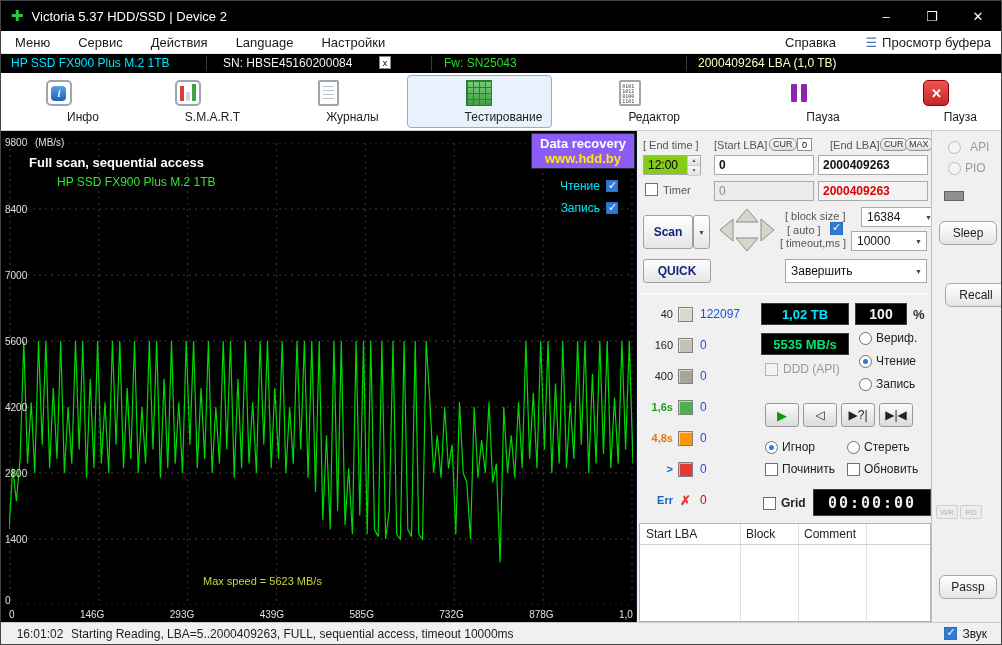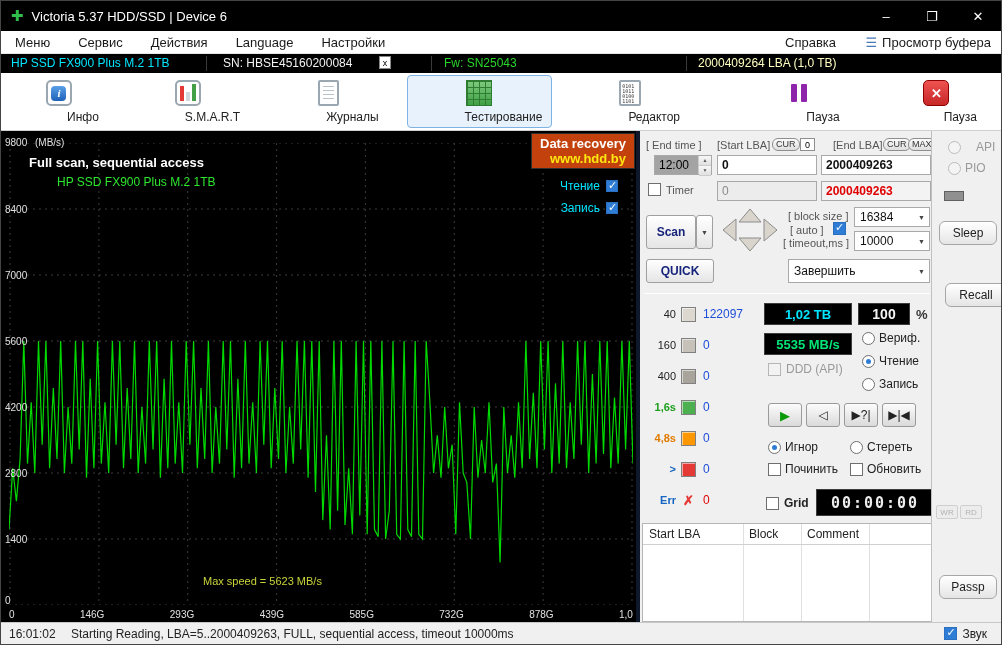--- a/index.html
+++ b/index.html
@@ -43,50 +43,50 @@
   .pause-icon { display:flex; gap:4px; } .pause-icon i { width:6px; height:18px; background:#8e24aa; border-radius:1px; }
   .stop-icon { width:26px; height:26px; border-radius:5px; background:linear-gradient(#ef5350,#c62828); border:1px solid #8e0000; color:#fff; font-weight:bold; font-size:13px; display:flex; align-items:center; justify-content:center; }
 
   
   .chart { position:absolute; top:130px; left:0; width:635px; height:493px; background:#000; }
   .plot { position:absolute; left:8px; top:12px; width:624px; height:462px; }
   .yl { position:absolute; color:#e0e0e0; font-size:10px; }
   .xrow { position:absolute; left:8px; top:478px; width:624px; display:flex; justify-content:space-between; color:#e0e0e0; font-size:10px; }
   .chart-title { position:absolute; left:28px; top:24px; color:#fff; font-weight:bold; font-size:13px; }
   .chart-sub { position:absolute; left:56px; top:44px; color:#2ee52e; font-size:12px; }
-  .wm { position:absolute; right:1px; top:2px; background:#c2410c; border:1px solid #2e2e2e; padding:2px 8px; text-align:right; }
+  .wm { position:absolute; right:1px; top:2px; background:#8b5cf6; border:1px solid #2e2e2e; padding:2px 8px; text-align:center; }
   .wm .l1 { display:block; color:#fff; font-weight:bold; font-size:13px; }
   .wm .l2 { display:block; color:#ffe712; font-weight:bold; font-size:13px; }
   .legend-row { position:absolute; right:18px; display:flex; align-items:center; gap:6px; }
   .legend-row .llabel { color:#00e5ff; font-size:12px; }
   .annot { position:absolute; left:202px; top:444px; color:#c9d43a; font-size:11px; }
 
   
   .cb { width:13px; height:13px; border:1px solid #6f6f6f; background:#fff; display:inline-block; position:relative; }
   .cb.on { background:#2f7cd6; border-color:#2a6fc0; }
   .cb.on::after { content:"✓"; position:absolute; left:1px; top:-2px; color:#fff; font-size:11px; }
   .cb.dis { border-color:#b5b5b5; background:#f2f2f2; }
   .cb.small { width:12px; height:12px; }
   .radio { width:13px; height:13px; border:1px solid #6f6f6f; border-radius:50%; background:#fff; display:inline-block; position:relative; }
   .radio.sel::after { content:""; position:absolute; left:3px; top:3px; width:5px; height:5px; border-radius:50%; background:#2f7cd6; }
   .radio.dis { border-color:#bcbcbc; background:#f4f4f4; }
   .btn { background:linear-gradient(#ffffff,#e5e5e5); border:1px solid #a0a0a0; border-radius:3px; font-size:12px; color:#111; display:flex; align-items:center; justify-content:center; font-family:inherit; }
   .navy { color:#16247c; font-weight:bold; }
   .arr { font-size:7px; color:#444; }
 
   
-  .panel { position:absolute; top:130px; left:635px; width:295px; height:493px; background:#f0f0f0; border-left:4px solid #0f172a; }
+  .panel { position:absolute; top:130px; left:635px; width:295px; height:493px; background:#f0f0f0; border-left:1px solid #0f172a; }
   .tp-label { position:absolute; font-size:11px; color:#555; white-space:nowrap; }
   .tbox { position:absolute; background:#fff; border:1px solid #a9a9a9; font-size:12px; color:#111; display:flex; align-items:center; padding:0 4px; }
   .tbox.bold { font-weight:bold; }
   .tbox.disabled { background:#ececec; color:#8a8a8a; }
   .tbox.red { color:#e00000; font-weight:bold; background:#f3f3f3; }
   .mini-btn { position:absolute; height:13px; font-size:9px; line-height:11px; padding:0 3px; background:linear-gradient(#fbfbfb,#dedede); border:1px solid #8f8f8f; border-radius:6px; color:#333; }
   .badge { position:absolute; width:15px; height:13px; background:#fff; border:1px solid #8f8f8f; font-size:9px; text-align:center; line-height:12px; }
-  .spin { position:absolute; left:6px; top:24px; width:58px; height:20px; background:#a3a3a3; border:1px solid #a9a9a9; display:flex;margin-left:8px; }
+  .spin { position:absolute; left:6px; top:24px; width:58px; height:20px; background:#84cc16; border:1px solid #a9a9a9; display:flex; }
   .spin .val { flex:1; font-size:12px; display:flex; align-items:center; padding-left:4px; }
   .spin .arrows { width:13px; border-left:1px solid #ccc; display:flex; flex-direction:column; }
   .spin .arrows span { flex:1; font-size:5px; line-height:9px; text-align:center; color:#555; background:linear-gradient(#f8f8f8,#e0e0e0); border-bottom:1px solid #ccc; }
   .combo { position:absolute; background:#fff; border:1px solid #a9a9a9; display:flex; align-items:center; justify-content:space-between; font-size:12px; color:#111; padding:0 4px 0 5px; }
   .sep { position:absolute; height:1px; background:#d7d7d7; border-bottom:1px solid #fff; }
   .crow { position:absolute; left:2px; width:120px; height:18px; display:flex; align-items:center; }
   .crow .clabel { width:34px; text-align:right; font-size:11px; color:#222; margin-right:5px; white-space:nowrap; }
   .clabel.green { color:#1d9e1d; font-weight:bold; } .clabel.orange { color:#e07b00; font-weight:bold; } .clabel.blue { color:#1565c0; font-weight:bold; }
   .sw { width:15px; height:15px; border:1px solid #808080; margin-right:7px; box-shadow:inset 1px 1px 0 rgba(255,255,255,.55); }
   .sw-40 { background:#dcd8d0; } .sw-160 { background:#c6c2ba; } .sw-400 { background:#a8a49c; }
@@ -106,32 +106,32 @@
   .hdr span { display:block; }
 
   
   .sidepanel { position:absolute; top:130px; left:930px; width:72px; height:493px; background:#f0f0f0; border-left:1px solid #c0c0c0; }
   .sp-btn { position:absolute; height:24px; background:linear-gradient(#ffffff,#e5e5e5); border:1px solid #a6a6a6; border-radius:6px; font-size:12px; color:#222; display:flex; align-items:center; justify-content:center; font-family:inherit; }
   .chip { position:absolute; left:12px; top:60px; width:20px; height:10px; background:#909090; border:1px solid #606060; }
   .tiny-btn { position:absolute; width:22px; height:14px; background:#ececec; border:1px solid #cfcfcf; border-radius:2px; font-size:8px; color:#b2b2b2; display:flex; align-items:center; justify-content:center; }
 
   
   .statusbar { position:absolute; left:0; right:0; bottom:0; height:22px; background:#f0f0f0; border-top:1px solid #c8c8c8; display:flex; align-items:center; font-size:12px; color:#222; }
-  .st-time { margin-left:8px; width:62px; }
+  .st-time { margin-left:8px; width:62px;text-align:center; }
   .st-msg { flex:1; white-space:nowrap; overflow:hidden; }
   .st-sound { display:flex; align-items:center; gap:5px; margin-right:14px; }
 </style>
 </head>
 <body>
 
 <div class="window">
 
   <div class="titlebar">
     <span class="app-icon">✚</span>
-    <span class="title">Victoria 5.37 HDD/SSD | Device 6</span>
+    <span class="title">Victoria 5.37 HDD/SSD | Device 2</span>
     <span class="tspacer"></span>
     <span class="wctrl">–</span>
     <span class="wctrl">❐</span>
     <span class="wctrl">✕</span>
   </div>
 
   <div class="menubar">
     <span class="mitem">Меню</span>
     <span class="mitem">Сервис</span>
     <span class="mitem">Действия</span>
@@ -299,21 +299,21 @@
       </button>
 
     <svg width="60" height="46" viewBox="0 0 60 46" style="position:absolute;left:80px;top:76px">
       <polygon points="30,2 19,15 41,15" fill="#d9d5cd" stroke="#8c8c8c"></polygon>
       <polygon points="30,44 19,31 41,31" fill="#d9d5cd" stroke="#8c8c8c"></polygon>
       <polygon points="3,23 16,12 16,34" fill="#d9d5cd" stroke="#8c8c8c"></polygon>
       <polygon points="57,23 44,12 44,34" fill="#d9d5cd" stroke="#8c8c8c"></polygon>
     </svg>
 
     <span class="tp-label" style="left:148px;top:79px">[ block size ]</span>
-    <div class="combo" style="left:214px;top:76px;width:76px;height:20px">
+    <div class="combo" style="left:224px;top:76px;width:76px;height:20px">
       <span>16384</span>
       <span class="arr">▼</span>
     </div>
     <span class="tp-label" style="left:150px;top:93px">[ auto ]</span>
     <span class="cb on" style="position:absolute;left:193px;top:91px"></span>
     <span class="tp-label" style="left:143px;top:106px">[ timeout,ms ]</span>
     <div class="combo" style="left:214px;top:100px;width:76px;height:20px">
       <span>10000</span>
       <span class="arr">▼</span>
     </div>
@@ -410,21 +410,21 @@
       <div class="hdr">
         <span style="width:100px;padding-left:6px">Start LBA</span>
         <span style="width:58px;padding-left:6px">Block</span>
         <span style="padding-left:6px">Comment</span>
       </div>
     </div>
   </div>
 
   <div class="sidepanel">
     <span class="radio dis" style="position:absolute;left:16px;top:10px"></span>
-    <span class="rlabel dis" style="left:44px;top:9px">API</span>
+    <span class="rlabel dis" style="left:38px;top:9px">API</span>
     <span class="radio dis" style="position:absolute;left:16px;top:31px"></span>
     <span class="rlabel dis" style="left:33px;top:30px">PIO</span>
     <span class="chip"></span>
     <button class="sp-btn" style="left:7px;top:90px;width:58px">Sleep</button>
     <button class="sp-btn" style="left:13px;top:152px;width:62px">Recall</button>
     <span class="tiny-btn" style="left:4px;top:374px">WR</span>
     <span class="tiny-btn" style="left:28px;top:374px">RD</span>
     <button class="sp-btn" style="left:7px;top:444px;width:58px">Passp</button>
   </div>
 

